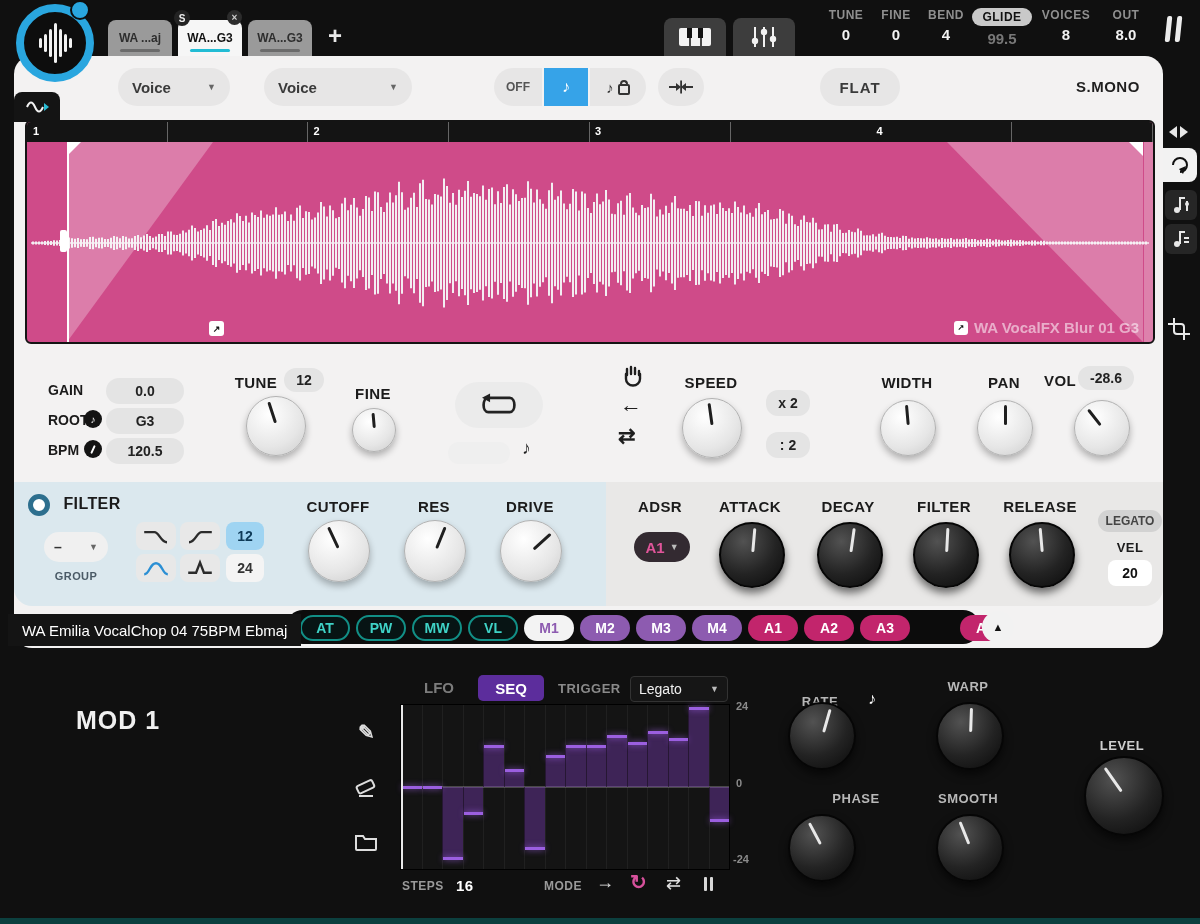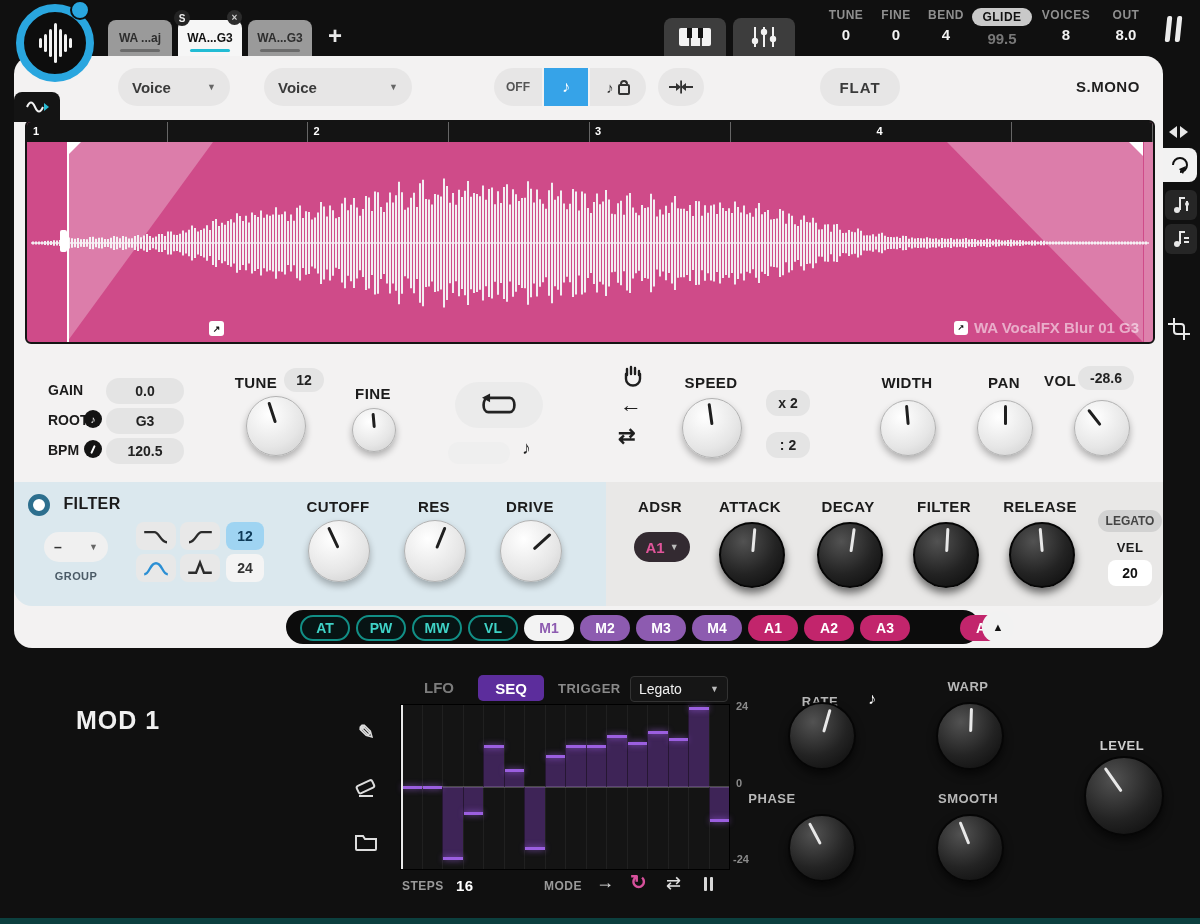--- a/index.html
+++ b/index.html
@@ -482,20 +482,21 @@
   <div class="src-pill mod" style="left:580px">M2</div>
   <div class="src-pill mod" style="left:636px">M3</div>
   <div class="src-pill mod" style="left:692px">M4</div>
   <div class="src-pill amp" style="left:748px">A1</div>
   <div class="src-pill amp" style="left:804px">A2</div>
   <div class="src-pill amp" style="left:860px">A3</div>
   <div class="src-pill amp" style="left:960px">A4</div>
   <div class="collapse">
       <span>▲</span>
     </div>
+  <div class="tooltip">WA Emilia VocalChop 04 75BPM Ebmaj</div>
 
   <div class="mod-title">MOD 1</div>
   <div class="lfo-tab">LFO</div>
   <div class="seq-tab">SEQ</div>
   <div class="trig-label">TRIGGER</div>
   <div class="trig-dd">
     <span>Legato</span>
     <span class="caret">▼</span>
   </div>
 
@@ -583,21 +584,21 @@
 
   <div class="mlabel" style="left:820px;top:694px">RATE</div>
   <div class="txt-icon" style="left:868px;top:690px;font-size:16px;color:#fff">♪</div>
   <div class="knob dark" style="left:788px;top:702px;width:64px;height:64px;--a:16deg">
       <div class="ind"></div>
     </div>
   <div class="mlabel" style="left:968px;top:679px">WARP</div>
   <div class="knob dark" style="left:936px;top:702px;width:64px;height:64px;--a:2deg">
       <div class="ind"></div>
     </div>
-  <div class="mlabel" style="left:772px;top:791px">PHASE</div>
+  <div class="mlabel" style="left:856px;top:791px">PHASE</div>
   <div class="knob dark" style="left:788px;top:814px;width:64px;height:64px;--a:-28deg">
       <div class="ind"></div>
     </div>
   <div class="mlabel" style="left:968px;top:791px">SMOOTH</div>
   <div class="knob dark" style="left:936px;top:814px;width:64px;height:64px;--a:-22deg">
       <div class="ind"></div>
     </div>
   <div class="mlabel" style="left:1122px;top:738px;color:#cfcfcf">LEVEL</div>
   <div class="knob dark" style="left:1084px;top:756px;width:76px;height:76px;--a:-35deg">
       <div class="ind"></div>

